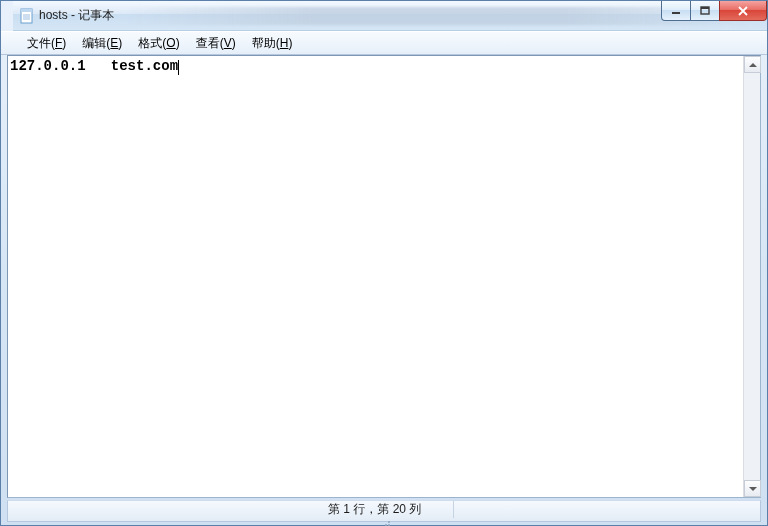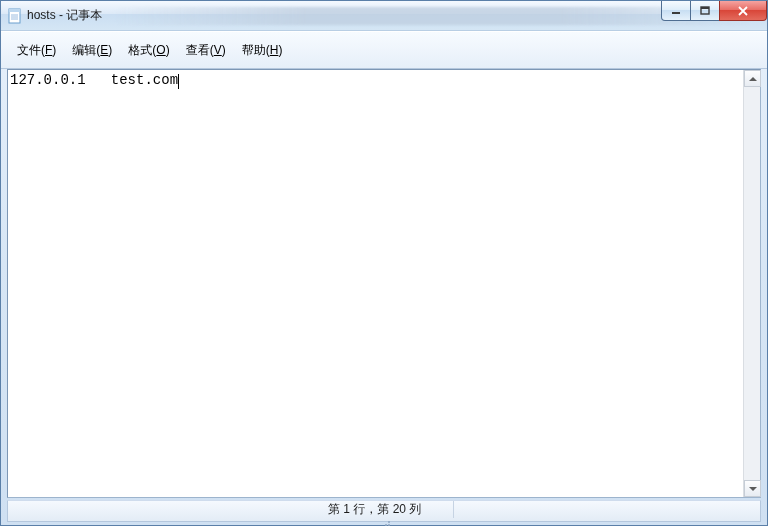--- a/index.html
+++ b/index.html
@@ -22,20 +22,21 @@
     position: relative;
   }
   .titlebar {
     height: 30px;
     background: linear-gradient(to bottom, #f4f9ff 0%, #dce9f7 45%, #cadef2 46%, #d5e6f5 100%);
     display: flex;
     align-items: center;
     padding: 0 2px 0 6px;
     border-bottom: 1px solid #b8cee4;
     position: relative;
+    margin-left: 12px;
   }
   .app-icon {
     width: 16px; height: 16px;
     margin-right: 4px;
     flex: 0 0 auto;
   }
   .title-text {
     font-size: 12px;
     color: #1b1b1b;
     flex: 0 0 auto;
@@ -74,27 +75,27 @@
   }
   .win-btn.min { border-bottom-left-radius: 4px; }
   .win-btn.close {
     width: 48px;
     background: linear-gradient(to bottom, #f5a3a0 0%, #e86f67 45%, #d84437 46%, #e36a5c 100%);
     border-color: #9b2f27;
     border-bottom-right-radius: 4px;
     color: #fff;
   }
   .menubar {
-    height: 38px;
+    height: 24px;
     background: linear-gradient(to bottom, #f7fbff 0%, #e6eff9 100%);
     border-top: 1px solid #ffffff;
     border-bottom: 1px solid #b4c7dd;
     display: flex;
     align-items: center;
-    padding: 0 8px;
+    padding: 0 18px;
   }
   .menu-item {
     padding: 1px 8px;
     font-size: 12px;
     color: #000;
     cursor: default;
   }
   .menu-item u { text-decoration: underline; }
   .client-wrap {
     flex: 1 1 auto;
@@ -113,20 +114,21 @@
   }
   .editor {
     flex: 1 1 auto;
     font-family: "NSimSun", "SimSun", "Courier New", monospace;
     font-size: 14px;
     line-height: 16px;
     padding: 2px 0 0 2px;
     white-space: pre;
     color: #000;
     position: relative;
+    font-weight: bold;
   }
   .caret {
     display: inline-block;
     width: 1px;
     height: 15px;
     background: #000;
     vertical-align: text-bottom;
     position: relative;
     top: 1px;
   }

